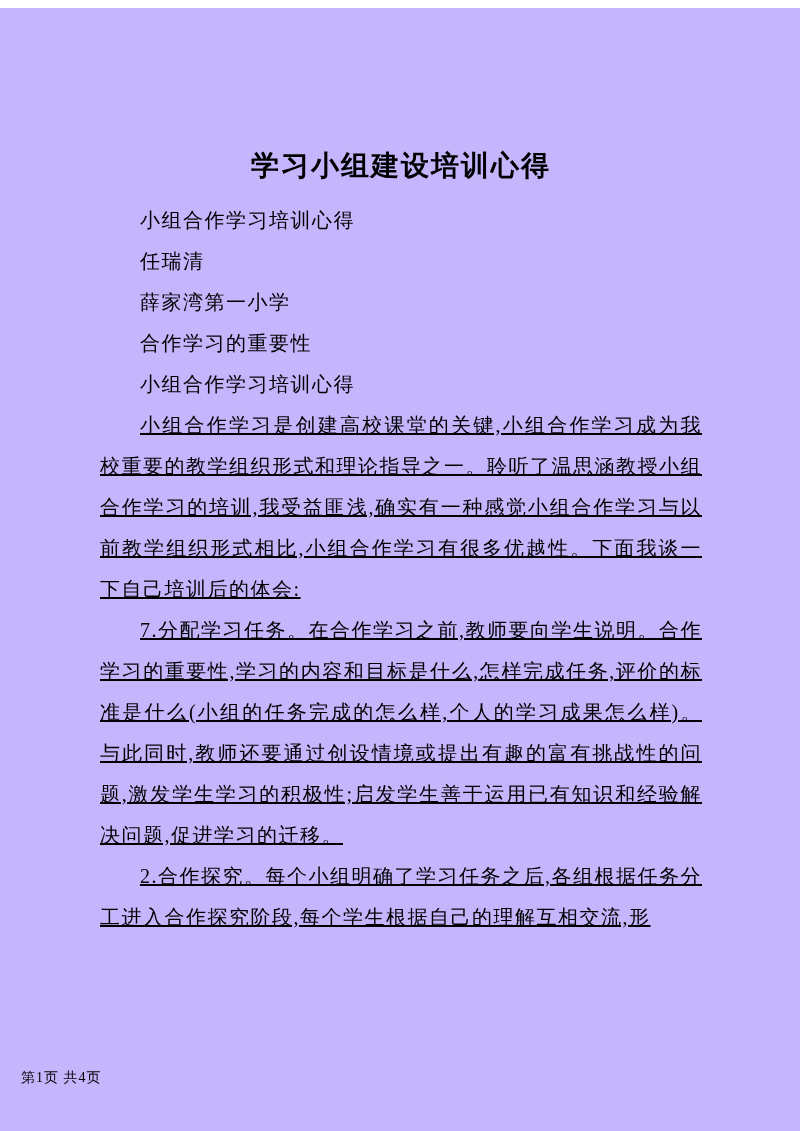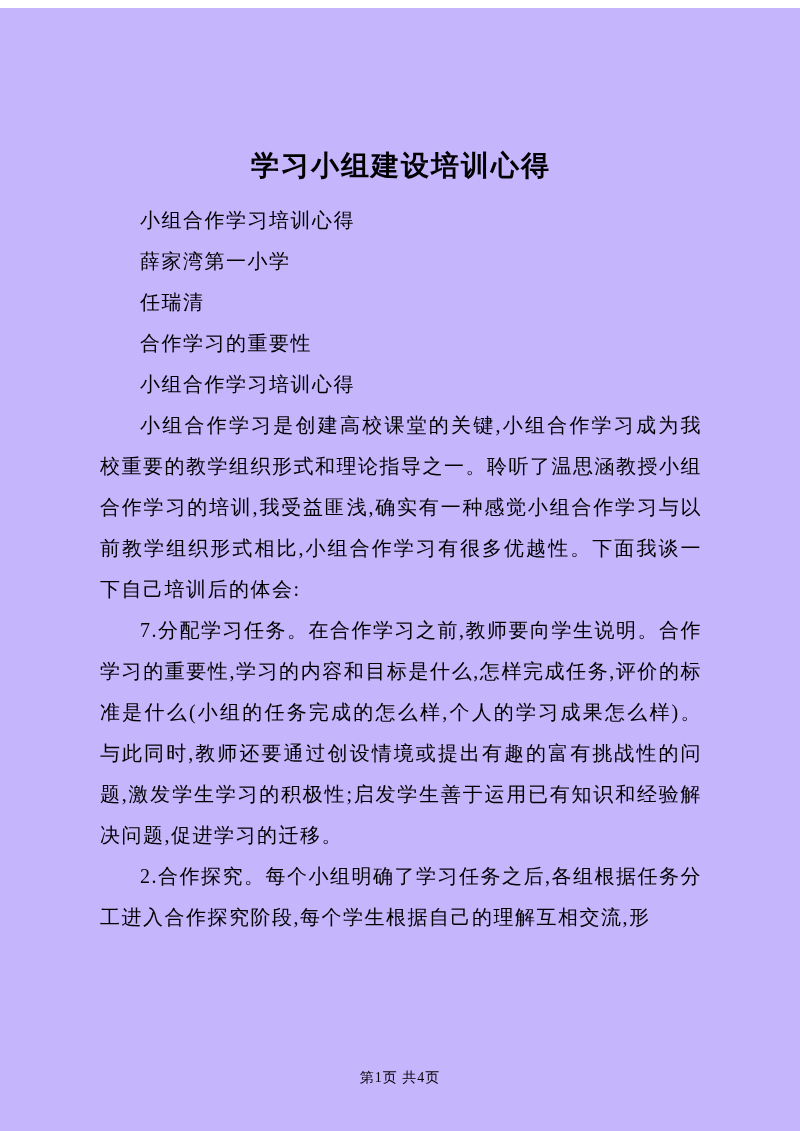--- a/index.html
+++ b/index.html
@@ -35,42 +35,43 @@
   .para {
     font-size: 20px;
     line-height: 41px;
     letter-spacing: 1.5px;
     text-indent: 2em;
     margin: 0;
   }
   .para {
     text-align: justify;
     text-justify: inter-ideograph;
+    text-decoration: underline;
   }
   .footer {
     position: absolute;
     left: 0;
     right: 0;
     bottom: 52px;
-    text-align: center;
     font-size: 14px;
     letter-spacing: 1px;
+    padding-left: 21px;
   }
 </style>
 </head>
 <body>
 
 <div class="page">
   <div class="content">
 
     <h1 class="doc-title">学习小组建设培训心得</h1>
 
     <p class="line">小组合作学习培训心得</p>
+    <p class="line">任瑞清</p>
     <p class="line">薛家湾第一小学</p>
-    <p class="line">任瑞清</p>
     <p class="line">合作学习的重要性</p>
     <p class="line">小组合作学习培训心得</p>
 
     <p class="para">小组合作学习是创建高校课堂的关键,小组合作学习成为我校重要的教学组织形式和理论指导之一。聆听了温思涵教授小组合作学习的培训,我受益匪浅,确实有一种感觉小组合作学习与以前教学组织形式相比,小组合作学习有很多优越性。下面我谈一下自己培训后的体会:</p>
     <p class="para">7.分配学习任务。在合作学习之前,教师要向学生说明。合作学习的重要性,学习的内容和目标是什么,怎样完成任务,评价的标准是什么(小组的任务完成的怎么样,个人的学习成果怎么样)。与此同时,教师还要通过创设情境或提出有趣的富有挑战性的问题,激发学生学习的积极性;启发学生善于运用已有知识和经验解决问题,促进学习的迁移。</p>
     <p class="para">2.合作探究。每个小组明确了学习任务之后,各组根据任务分工进入合作探究阶段,每个学生根据自己的理解互相交流,形</p>
 
   </div>
 
   <div class="footer">第1页 共4页</div>

